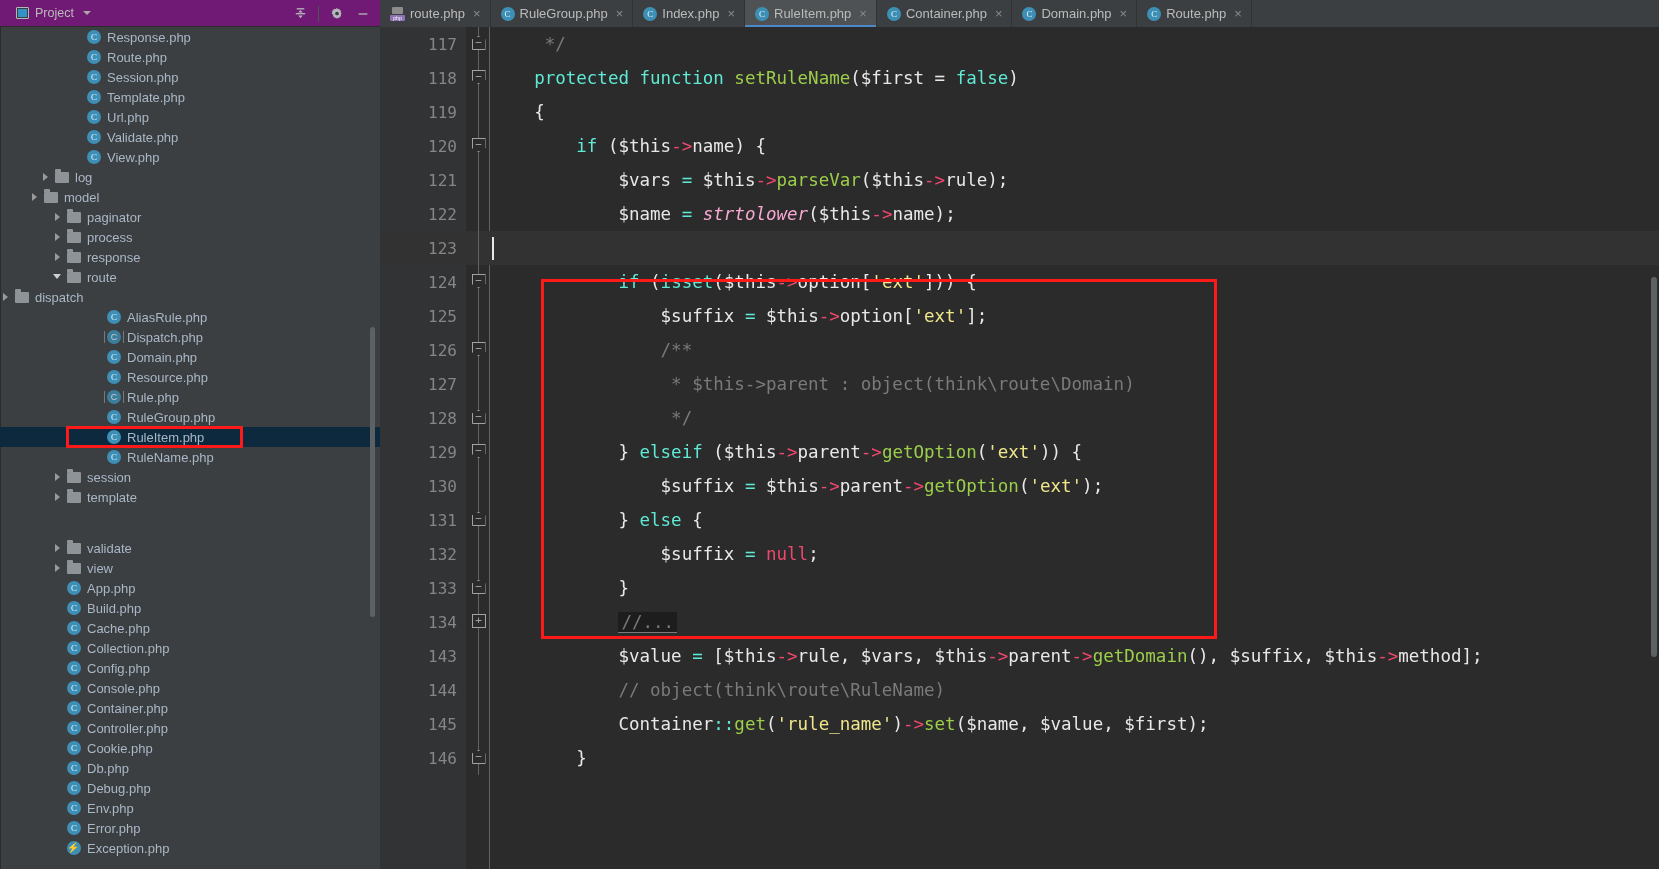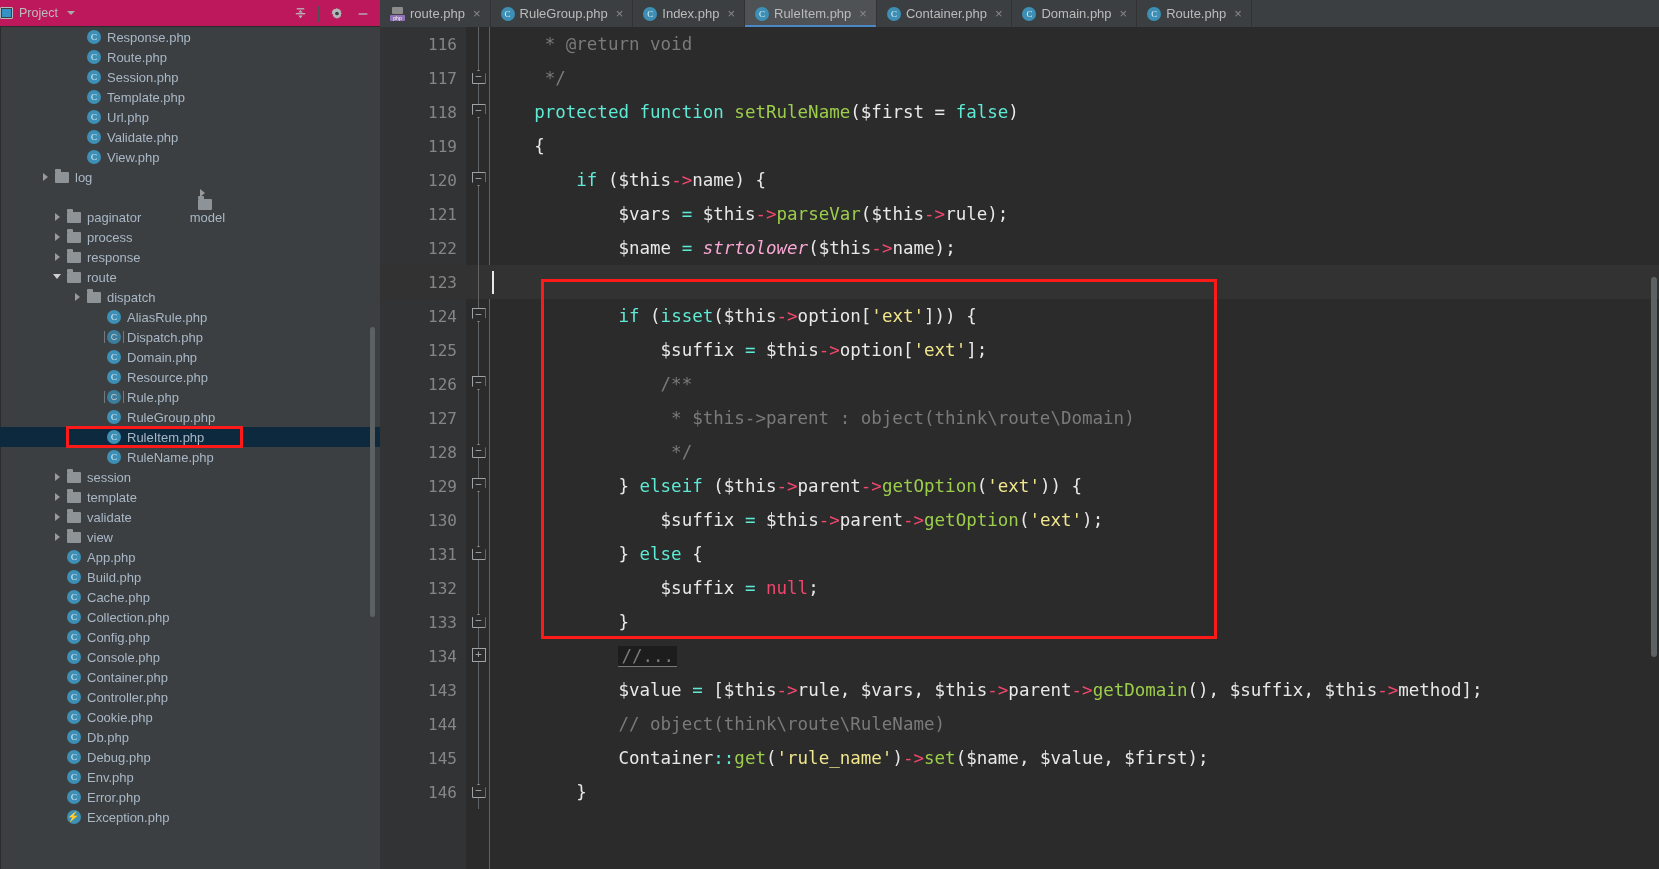--- a/index.html
+++ b/index.html
@@ -10,21 +10,21 @@
     overflow: hidden;
   }
   #app { position: relative; width:1659px; height:869px; display:flex; flex-direction:column; }
 
   
   .toprow { display:flex; height:27px; flex:0 0 27px; background:#3c3f41; }
 
   
   .proj-head {
     width: 380px; flex:0 0 380px; display:flex; align-items:center;
-    background:#be185d; border-bottom:1px solid #2b2b2b; padding-left:0;
+    background:#701a75; border-bottom:1px solid #2b2b2b; padding-left:16px;
     position:relative;
   }
   .proj-title { display:flex; align-items:center; gap:6px; }
   .proj-icon {
     width:13px; height:12px; border:1px solid #b5b8ba; border-radius:1px;
     background:#3c3f41; position:relative;
   }
   .proj-icon::after{ content:""; position:absolute; left:1px; top:1px; right:1px; bottom:1px; background:#3592c4; }
   .proj-label { color:#bbbbbb; font-size:12.5px; }
   .caret-dn { width:0;height:0;border-left:4px solid transparent;border-right:4px solid transparent;border-top:4px solid #a9a9a9; margin-left:3px;}
@@ -268,21 +268,21 @@
             <span class="ic ic-class">C</span>
             <span class="lbl">View.php</span>
           </div>
           <div class="node folder" style="padding-left: 40px;">
             <span class="twisty">
               <span class="tw-right"></span>
             </span>
             <span class="ic ic-folder"></span>
             <span class="lbl">log</span>
           </div>
-          <div class="node folder" style="padding-left: 29px; flex-direction: column;">
+          <div class="node folder" style="padding-left: 29px;">
             <span class="twisty">
               <span class="tw-right"></span>
             </span>
             <span class="ic ic-folder"></span>
             <span class="lbl">model</span>
           </div>
           <div class="node folder" style="padding-left: 52px;">
             <span class="twisty">
               <span class="tw-right"></span>
             </span>
@@ -303,21 +303,21 @@
             <span class="ic ic-folder"></span>
             <span class="lbl">response</span>
           </div>
           <div class="node folder" style="padding-left: 52px;">
             <span class="twisty">
               <span class="tw-down"></span>
             </span>
             <span class="ic ic-folder"></span>
             <span class="lbl">route</span>
           </div>
-          <div class="node folder" style="padding-left: 72px;">
+          <div class="node folder" style="">
             <span class="twisty">
               <span class="tw-right"></span>
             </span>
             <span class="ic ic-folder"></span>
             <span class="lbl">dispatch</span>
           </div>
           <div class="node" style="padding-left: 92px;">
             <span class="twisty"></span>
             <span class="ic ic-class">C</span>
             <span class="lbl">AliasRule.php</span>
@@ -364,21 +364,21 @@
             <span class="ic ic-folder"></span>
             <span class="lbl">session</span>
           </div>
           <div class="node folder" style="padding-left: 52px;">
             <span class="twisty">
               <span class="tw-right"></span>
             </span>
             <span class="ic ic-folder"></span>
             <span class="lbl">template</span>
           </div>
-          <div class="node folder" style="padding-left: 52px;">
+          <div class="node folder" style="padding-left: 52px; margin-top: 31px;">
             <span class="twisty">
               <span class="tw-right"></span>
             </span>
             <span class="ic ic-folder"></span>
             <span class="lbl">validate</span>
           </div>
           <div class="node folder" style="padding-left: 52px;">
             <span class="twisty">
               <span class="tw-right"></span>
             </span>
@@ -457,27 +457,20 @@
           </div>
         </div>
       <div class="sb-scroll" id="sb-scroll" style="top:300px;height:290px;"></div>
       <div class="hl-box" id="tree-hl" style="border-color: rgb(255, 26, 26); left: 66px; top: 399px; width: 177px; height: 22px;"></div>
     </div>
 
     <div class="editor">
       <div class="gutter-bg"></div>
       <div class="code-vline"></div>
       <div class="lines" id="lines">
-          <div class="line">
-            <div class="gutter">116</div>
-            <div class="fold">
-              <span class="fline"></span>
-            </div>
-            <div class="code"><span class="cm">     * @return void</span></div>
-          </div>
           <div class="line">
             <div class="gutter">117</div>
             <div class="fold">
               <span class="fline"></span>
               <span class="fmark top">−</span>
             </div>
             <div class="code"><span class="cm">     */</span></div>
           </div>
           <div class="line">
             <div class="gutter">118</div>

